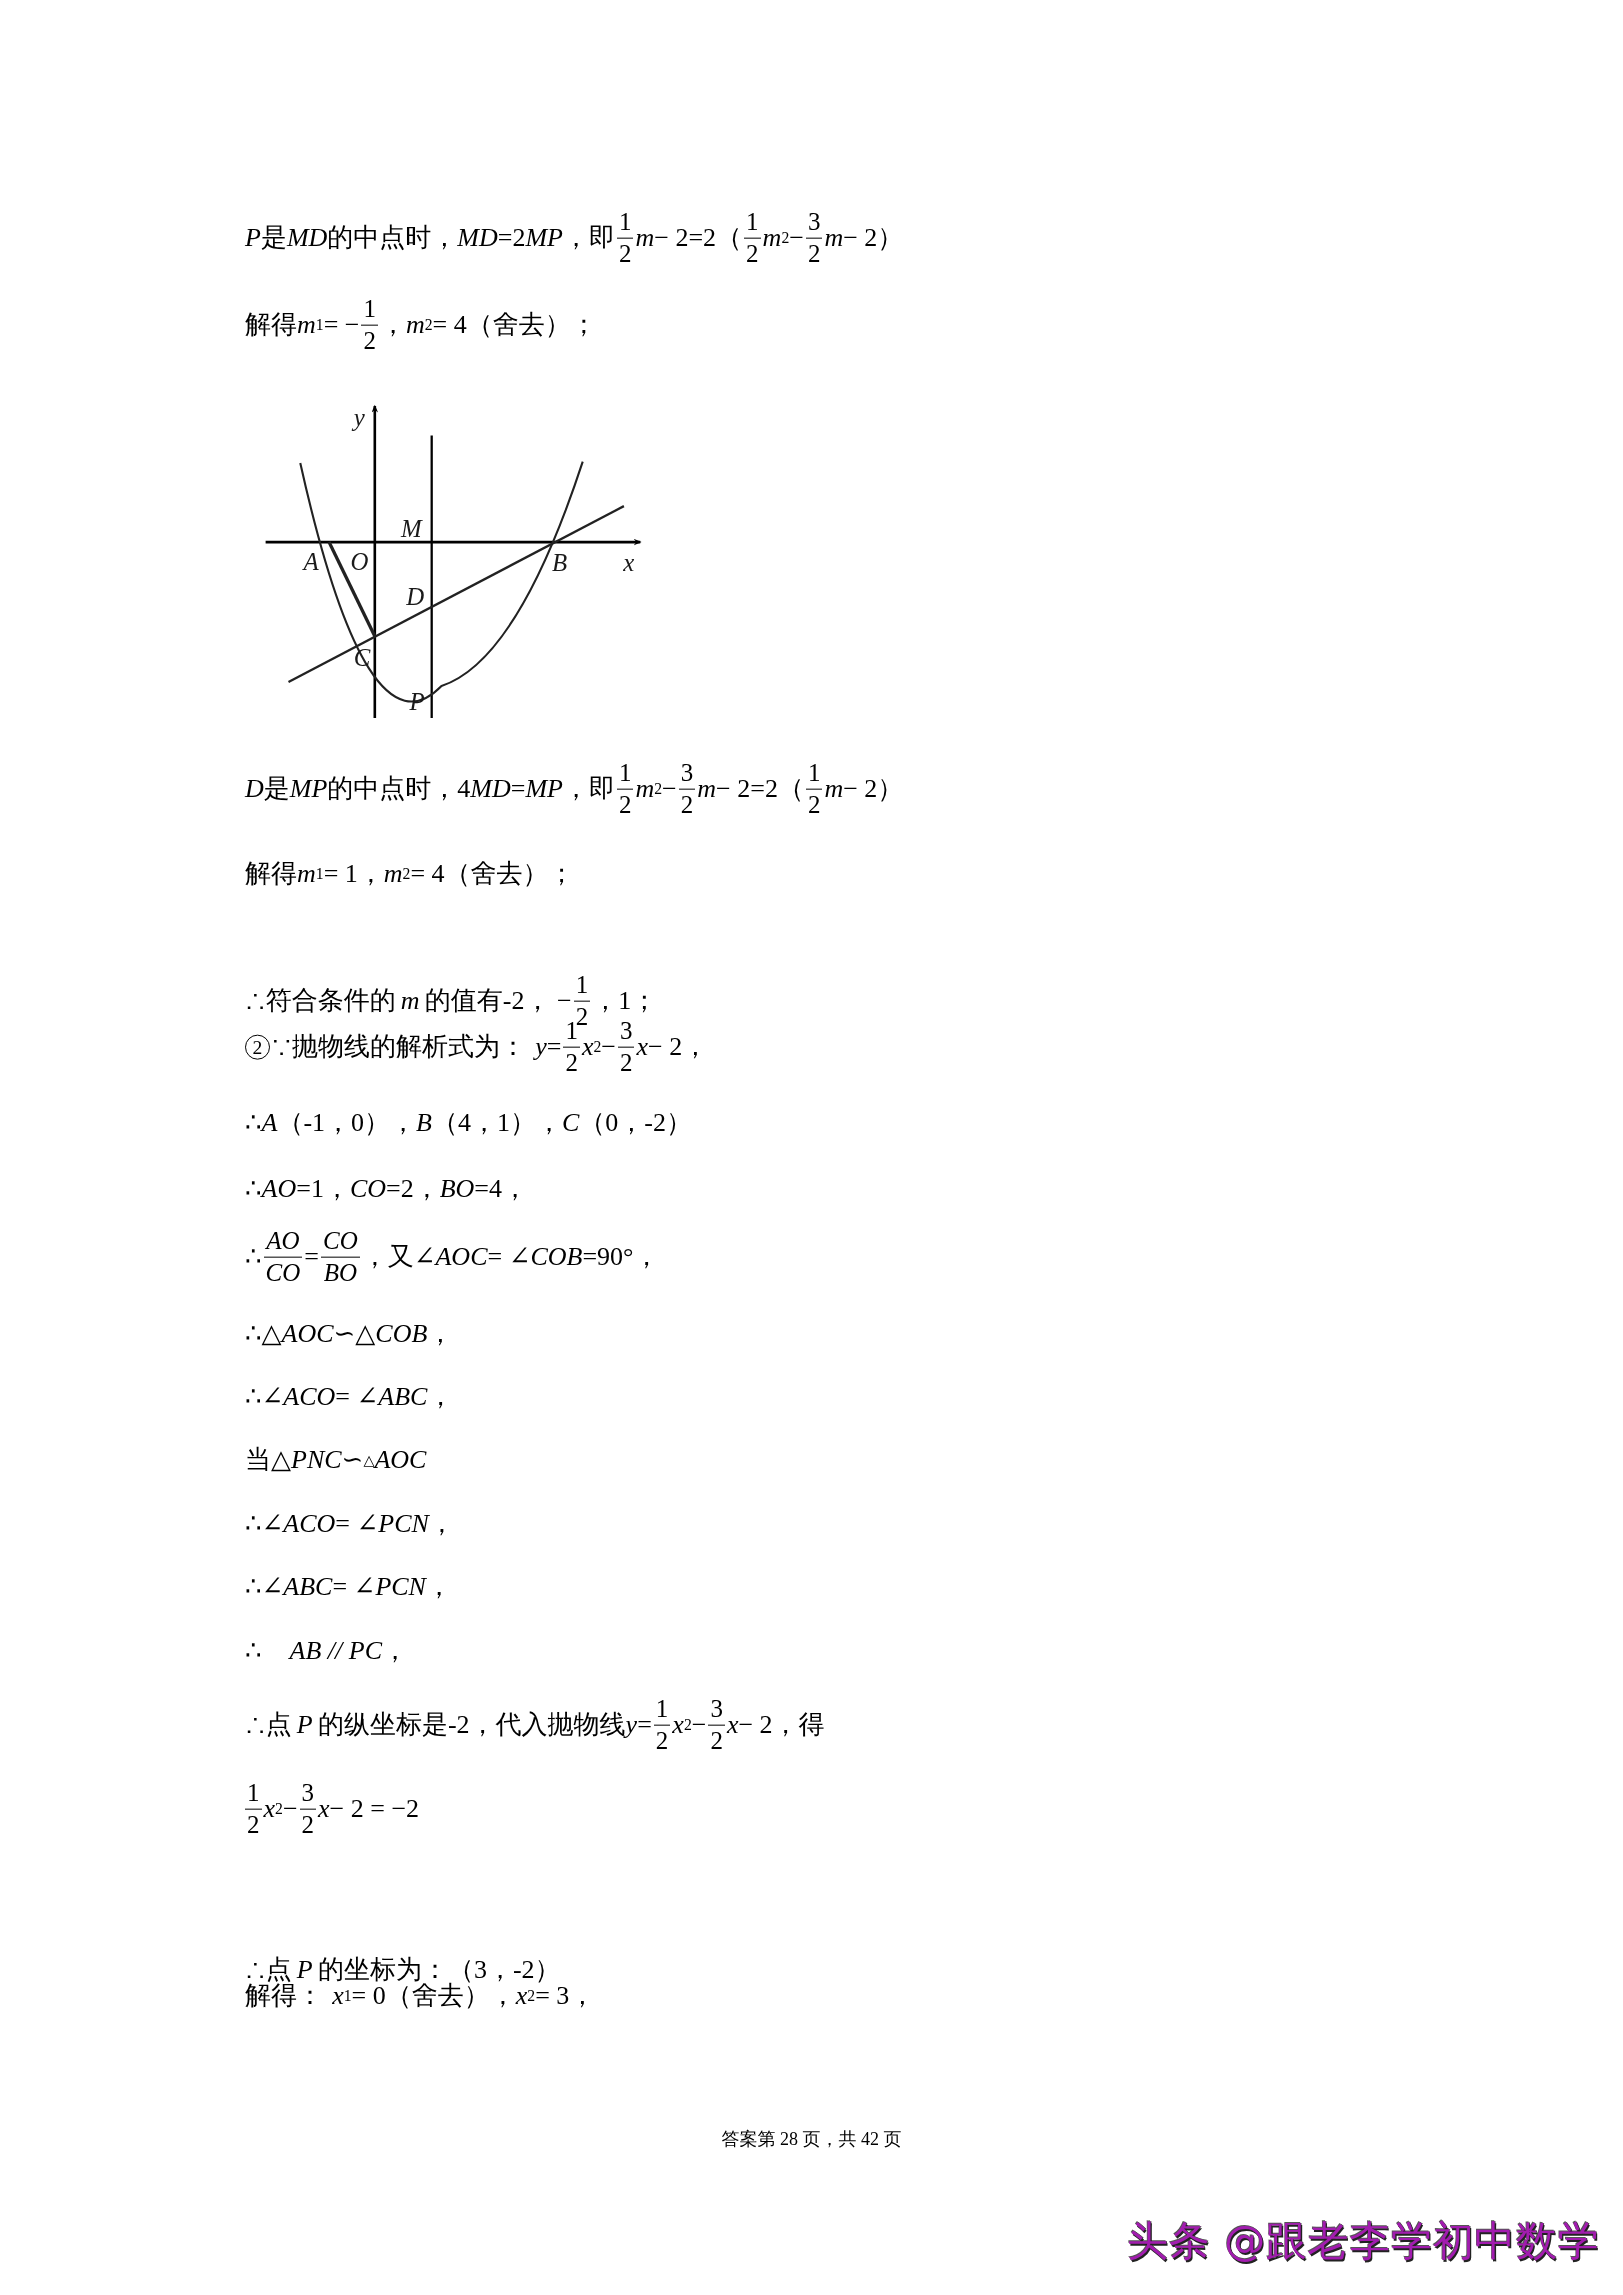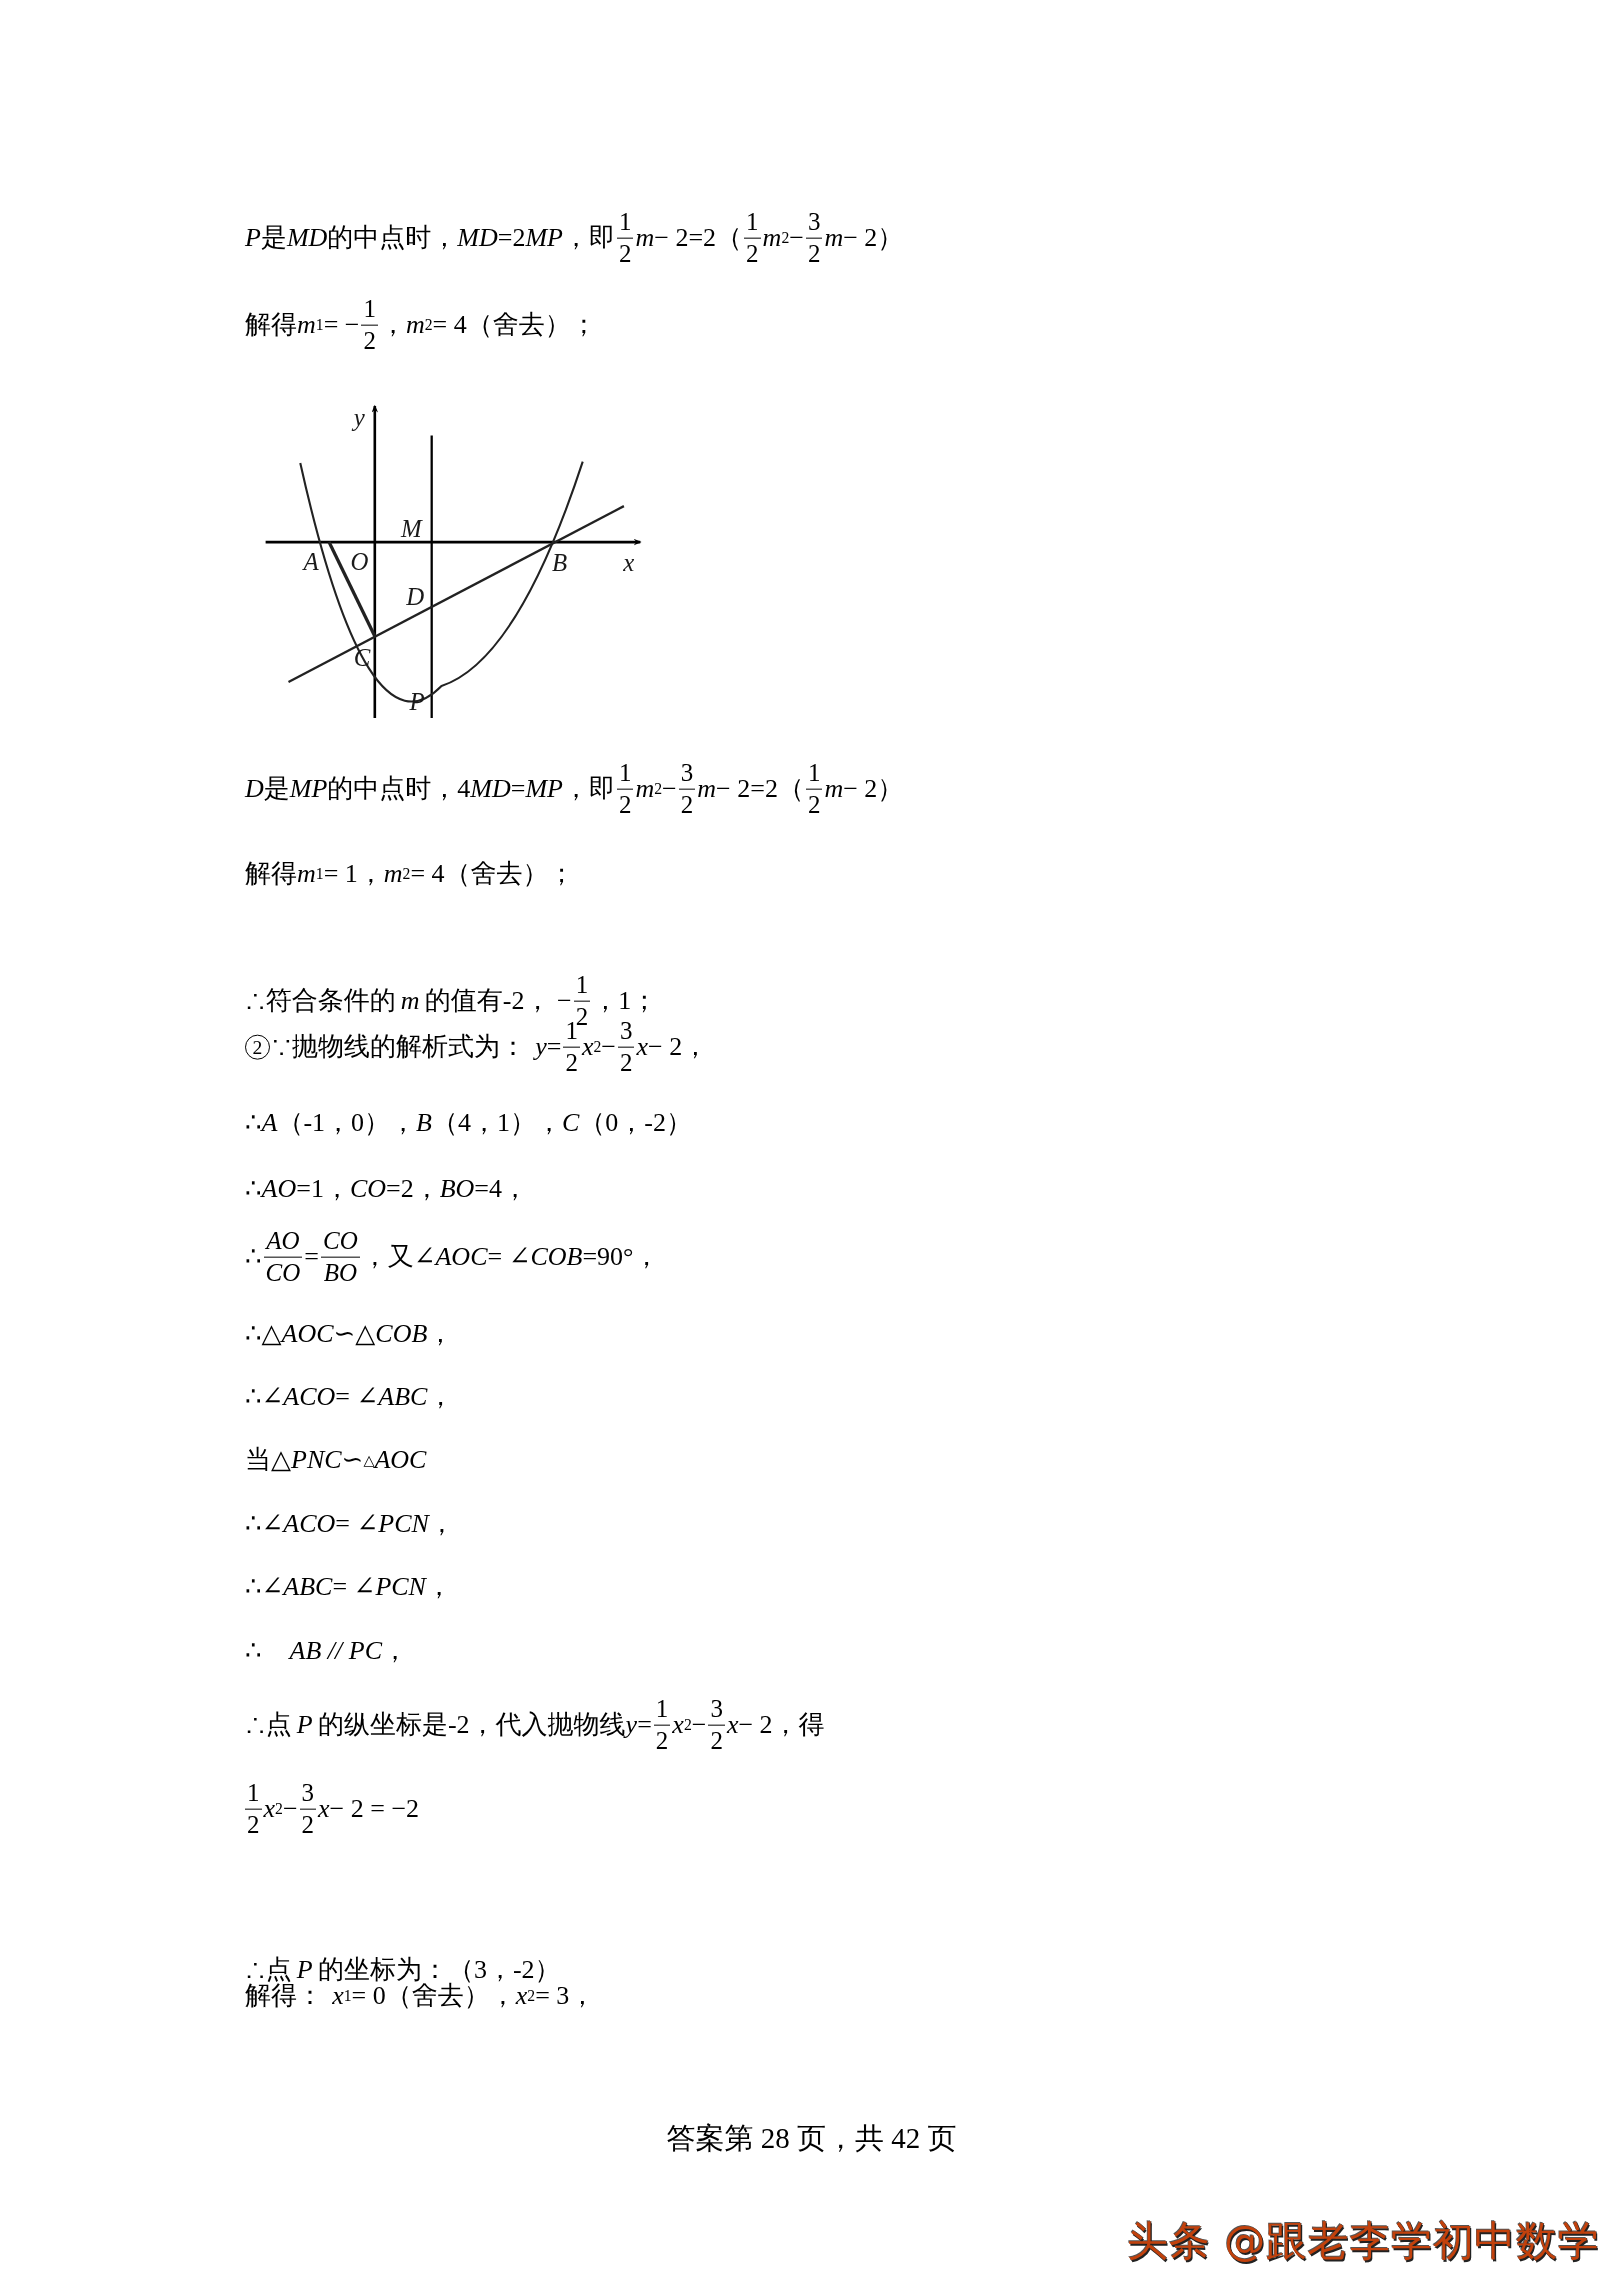--- a/index.html
+++ b/index.html
@@ -10,23 +10,23 @@
   .i { font-style:italic; }
   .frac { display:inline-flex; flex-direction:column; align-items:center; vertical-align:middle;
           margin:0 2px; font-size:25px; line-height:1.05; }
   .frac .num { padding:0 2px 2.6px 2px; border-bottom:1.3px solid #000; }
   .frac .den { padding:2.6px 2px 0 2px; }
   sup { font-size:15.7px; vertical-align:14.4px; line-height:0; }
   sub { font-size:15.7px; vertical-align:-6.5px; line-height:0; }
   .circ { display:inline-flex; align-items:center; justify-content:center; width:25px; height:25px;
           border:1.3px solid #000; border-radius:50%; font-size:19.6px; box-sizing:border-box; margin-right:1.3px;}
   .small-tri { font-size:14.4px; }
-  .footer { position:absolute; top:2139px; left:0; width:1623px; text-align:center; font-size:29px;
+  .footer { position:absolute; top:2139px; left:0; width:1623px; text-align:center; font-size:18px;
             transform:translateY(-50%); }
-  .watermark { position:absolute; top:2241px; left:1127px; font-size:41px; color:#c2410c;
+  .watermark { position:absolute; top:2241px; left:1127px; font-size:41px; color:#a21caf;
                font-family:"DejaVu Sans","Liberation Sans",sans-serif; transform:translateY(-50%);
                text-shadow: 1.3px 2px 0 #222, -0.7px -0.7px 0 #555, 0.7px 0.7px 0 #333; letter-spacing:0.7px; }
   #diagram { position:absolute; left:249px; top:393px; }
   .lbl { font-family:"Liberation Serif","DejaVu Serif",serif; font-style:italic; font-size:38px; fill:#1a1a1a; }
 </style>
 </head>
 <body>
 
 <div class="line" style="top:238px">
   <span class="i">P</span>

